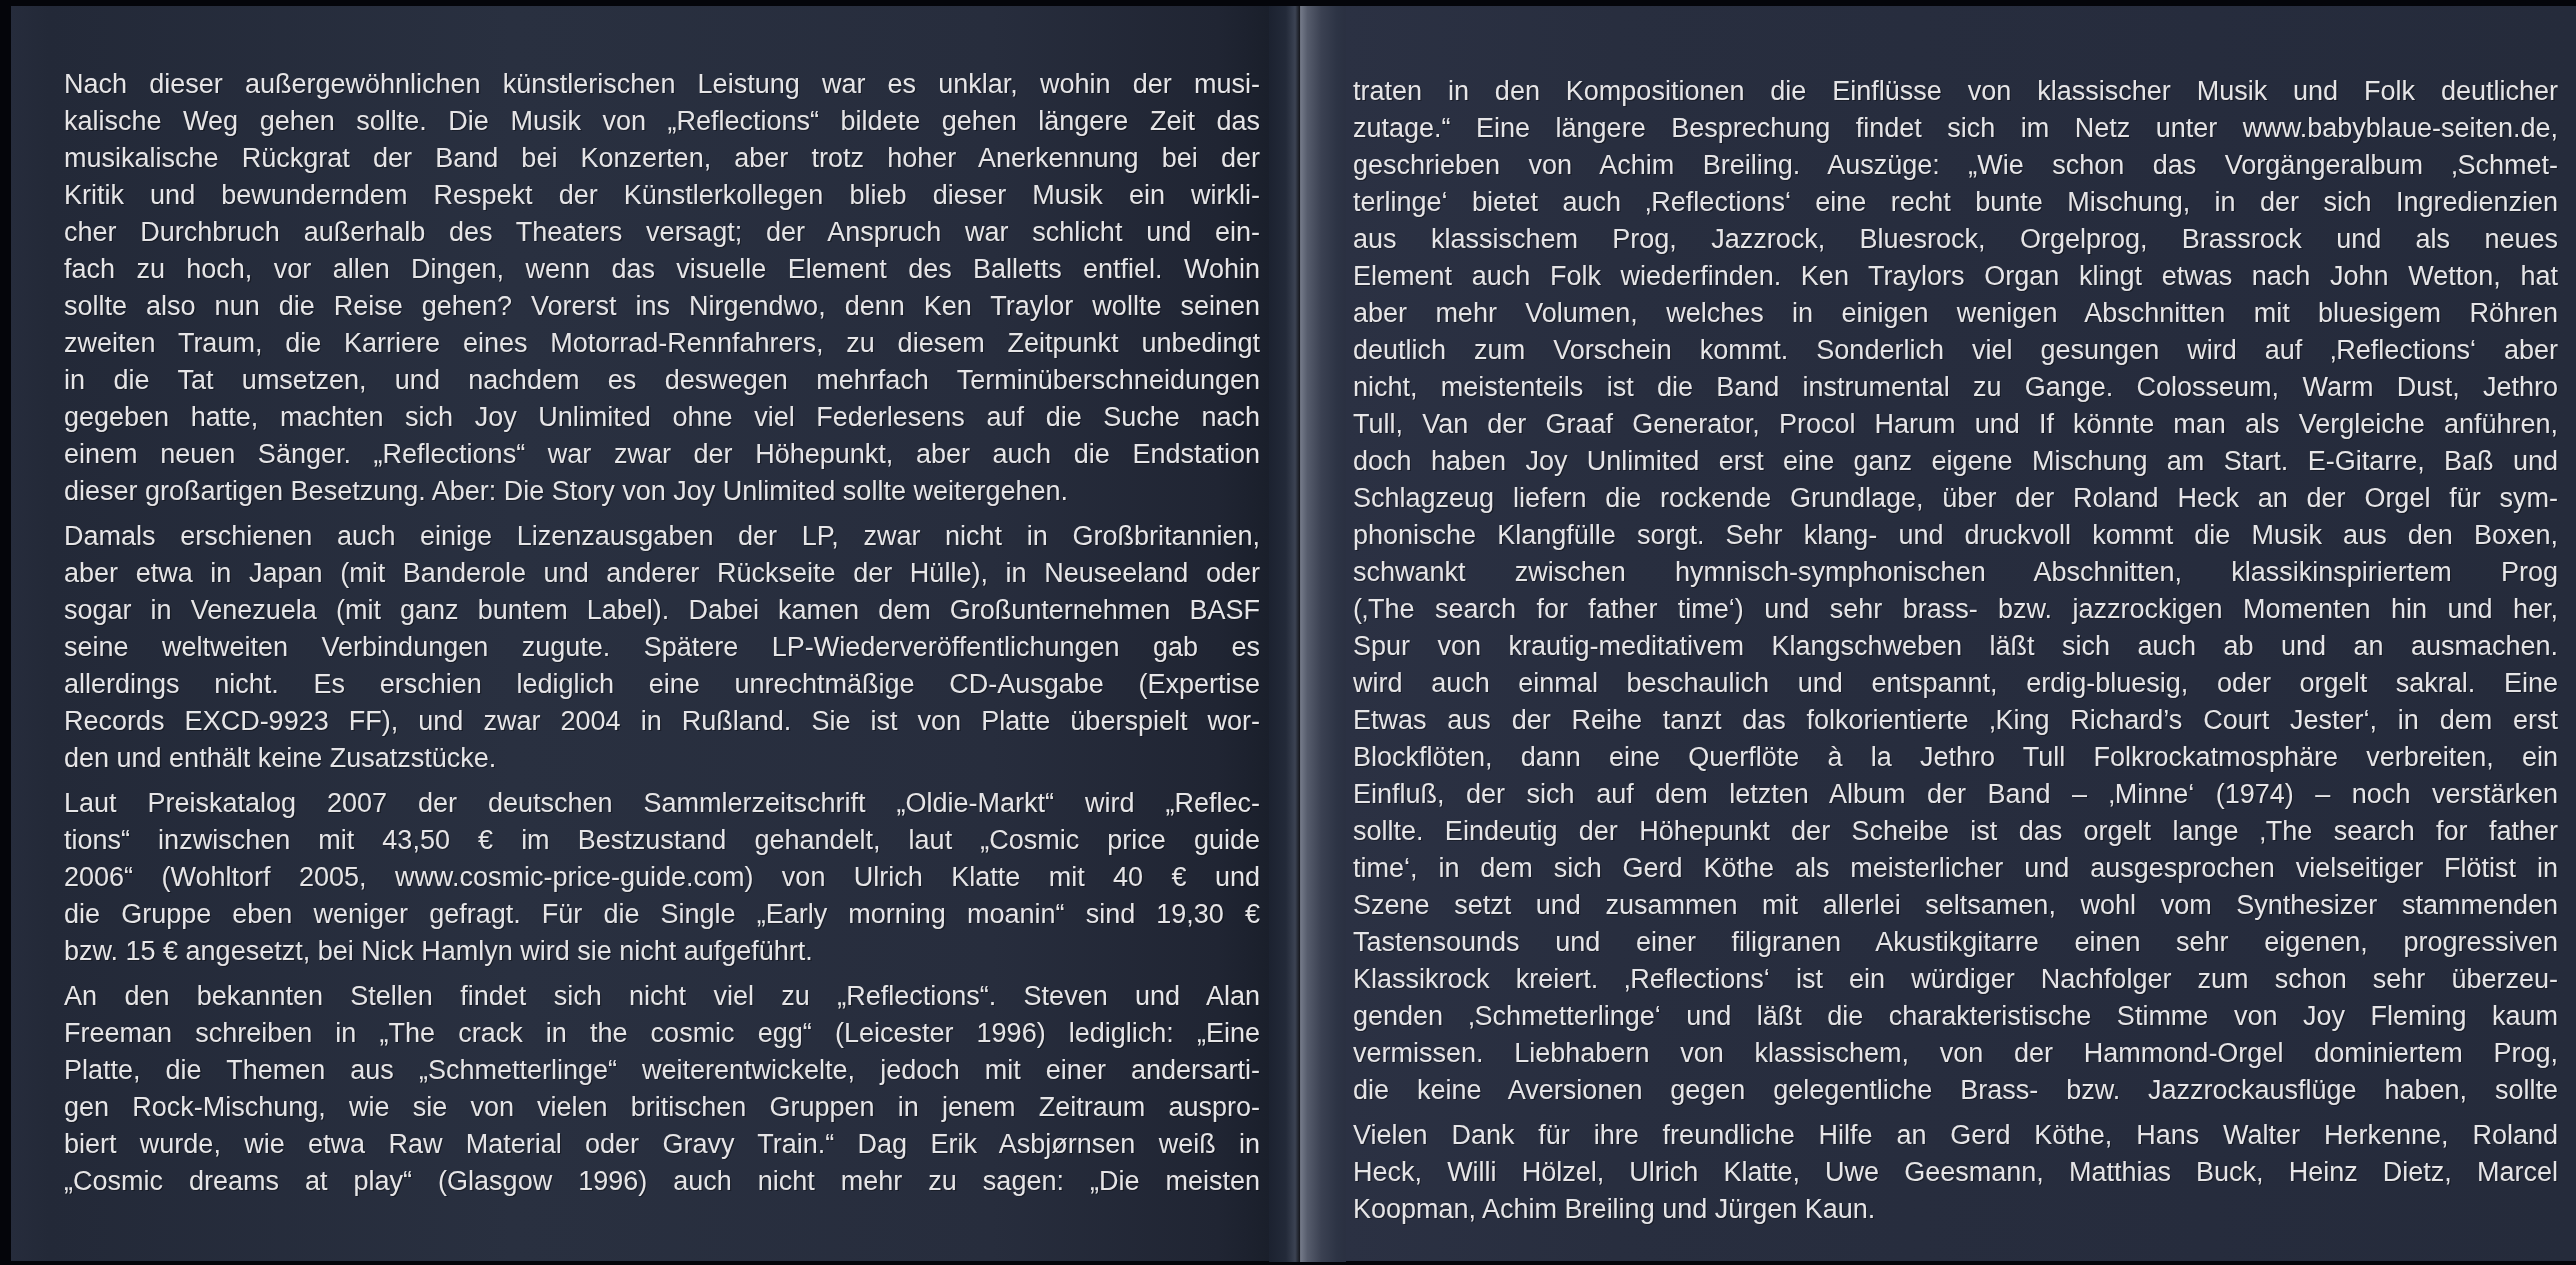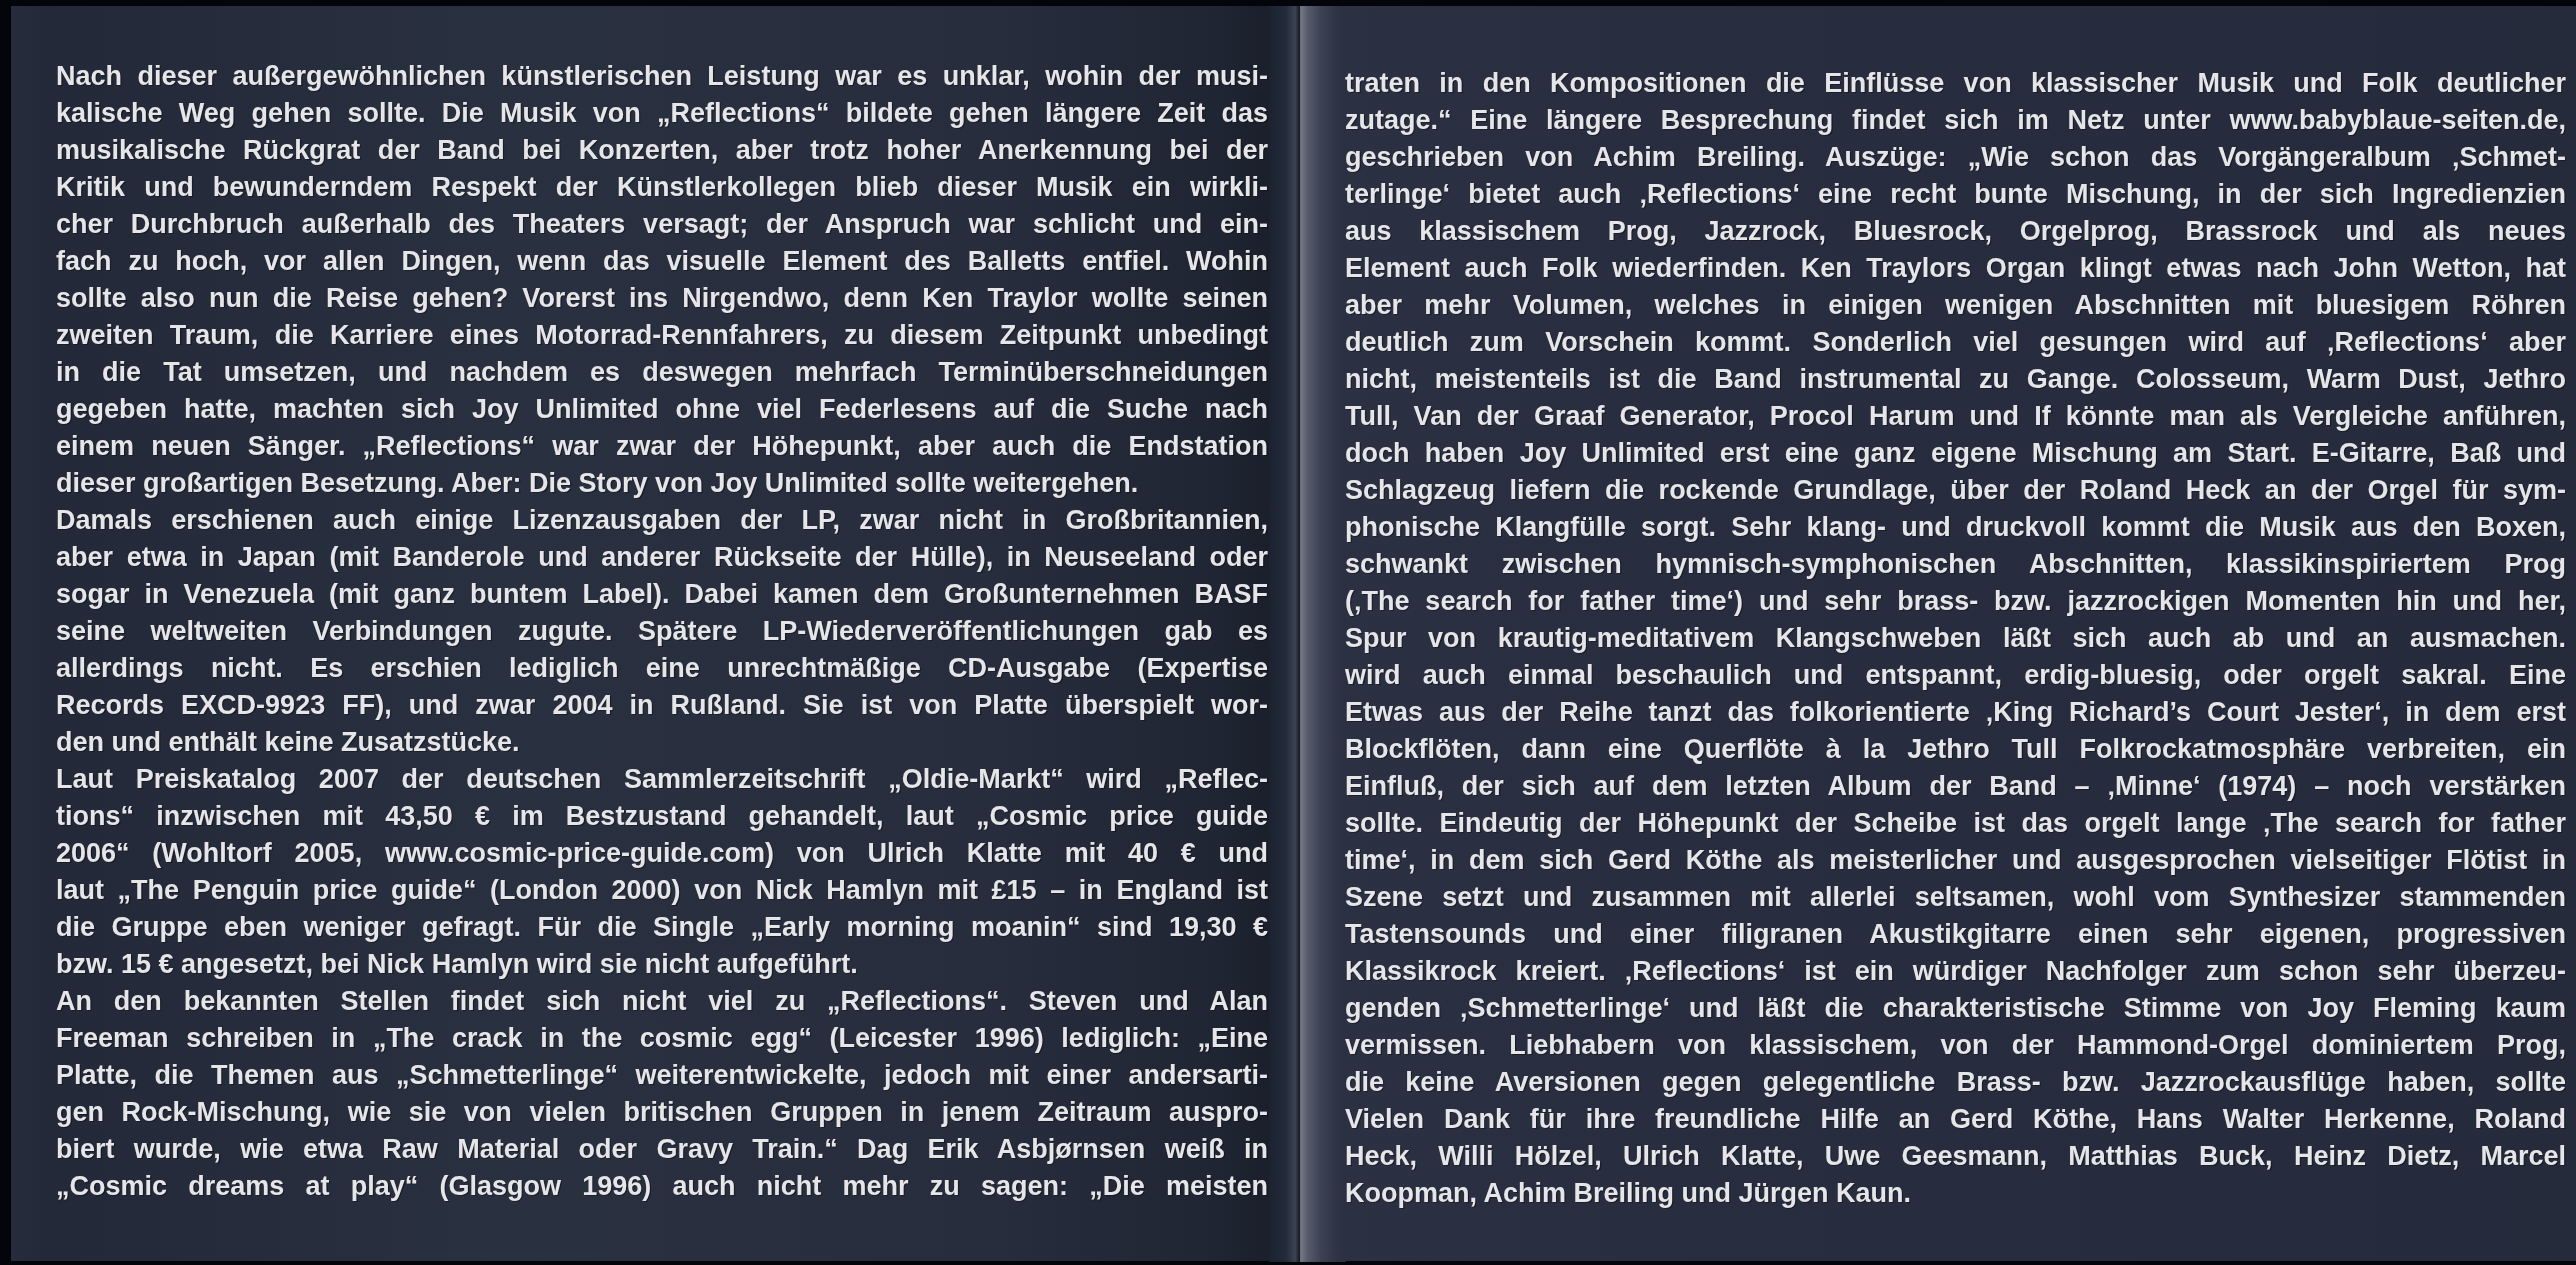--- a/index.html
+++ b/index.html
@@ -75,21 +75,21 @@
   .col-left {
     left: 56px;
     top: 58px;
     width: 1212px;
   }
   .col-right {
     left: 1345px;
     top: 65px;
     width: 1221px;
   }
-  .paragraph { margin: 0; font-weight: bold; }
+  .paragraph { margin: 8px; }
   .line {
     height: 37px;
     overflow: hidden;
     white-space: nowrap;
     text-align: left;
   }
   .line.just {
     white-space: normal;
     text-align: justify;
     text-align-last: justify;
@@ -128,21 +128,20 @@
         <div class="line just">sogar in Venezuela (mit ganz buntem Label). Dabei kamen dem Großunternehmen BASF</div>
         <div class="line just">seine weltweiten Verbindungen zugute. Spätere LP-Wiederveröffentlichungen gab es</div>
         <div class="line just">allerdings nicht. Es erschien lediglich eine unrechtmäßige CD-Ausgabe (Expertise</div>
         <div class="line just">Records EXCD-9923 FF), und zwar 2004 in Rußland. Sie ist von Platte überspielt wor-</div>
         <div class="line">den und enthält keine Zusatzstücke.</div>
       </div>
       <div class="paragraph">
         <div class="line just">Laut Preiskatalog 2007 der deutschen Sammlerzeitschrift „Oldie-Markt“ wird „Reflec-</div>
         <div class="line just">tions“ inzwischen mit 43,50 € im Bestzustand gehandelt, laut „Cosmic price guide</div>
         <div class="line just">2006“ (Wohltorf 2005, www.cosmic-price-guide.com) von Ulrich Klatte mit 40 € und</div>
-        <div class="line just">laut „The Penguin price guide“ (London 2000) von Nick Hamlyn mit £15 – in England ist</div>
         <div class="line just">die Gruppe eben weniger gefragt. Für die Single „Early morning moanin“ sind 19,30 €</div>
         <div class="line">bzw. 15 € angesetzt, bei Nick Hamlyn wird sie nicht aufgeführt.</div>
       </div>
       <div class="paragraph">
         <div class="line just">An den bekannten Stellen findet sich nicht viel zu „Reflections“. Steven und Alan</div>
         <div class="line just">Freeman schreiben in „The crack in the cosmic egg“ (Leicester 1996) lediglich: „Eine</div>
         <div class="line just">Platte, die Themen aus „Schmetterlinge“ weiterentwickelte, jedoch mit einer andersarti-</div>
         <div class="line just">gen Rock-Mischung, wie sie von vielen britischen Gruppen in jenem Zeitraum auspro-</div>
         <div class="line just">biert wurde, wie etwa Raw Material oder Gravy Train.“ Dag Erik Asbjørnsen weiß in</div>
         <div class="line just">„Cosmic dreams at play“ (Glasgow 1996) auch nicht mehr zu sagen: „Die meisten</div>

